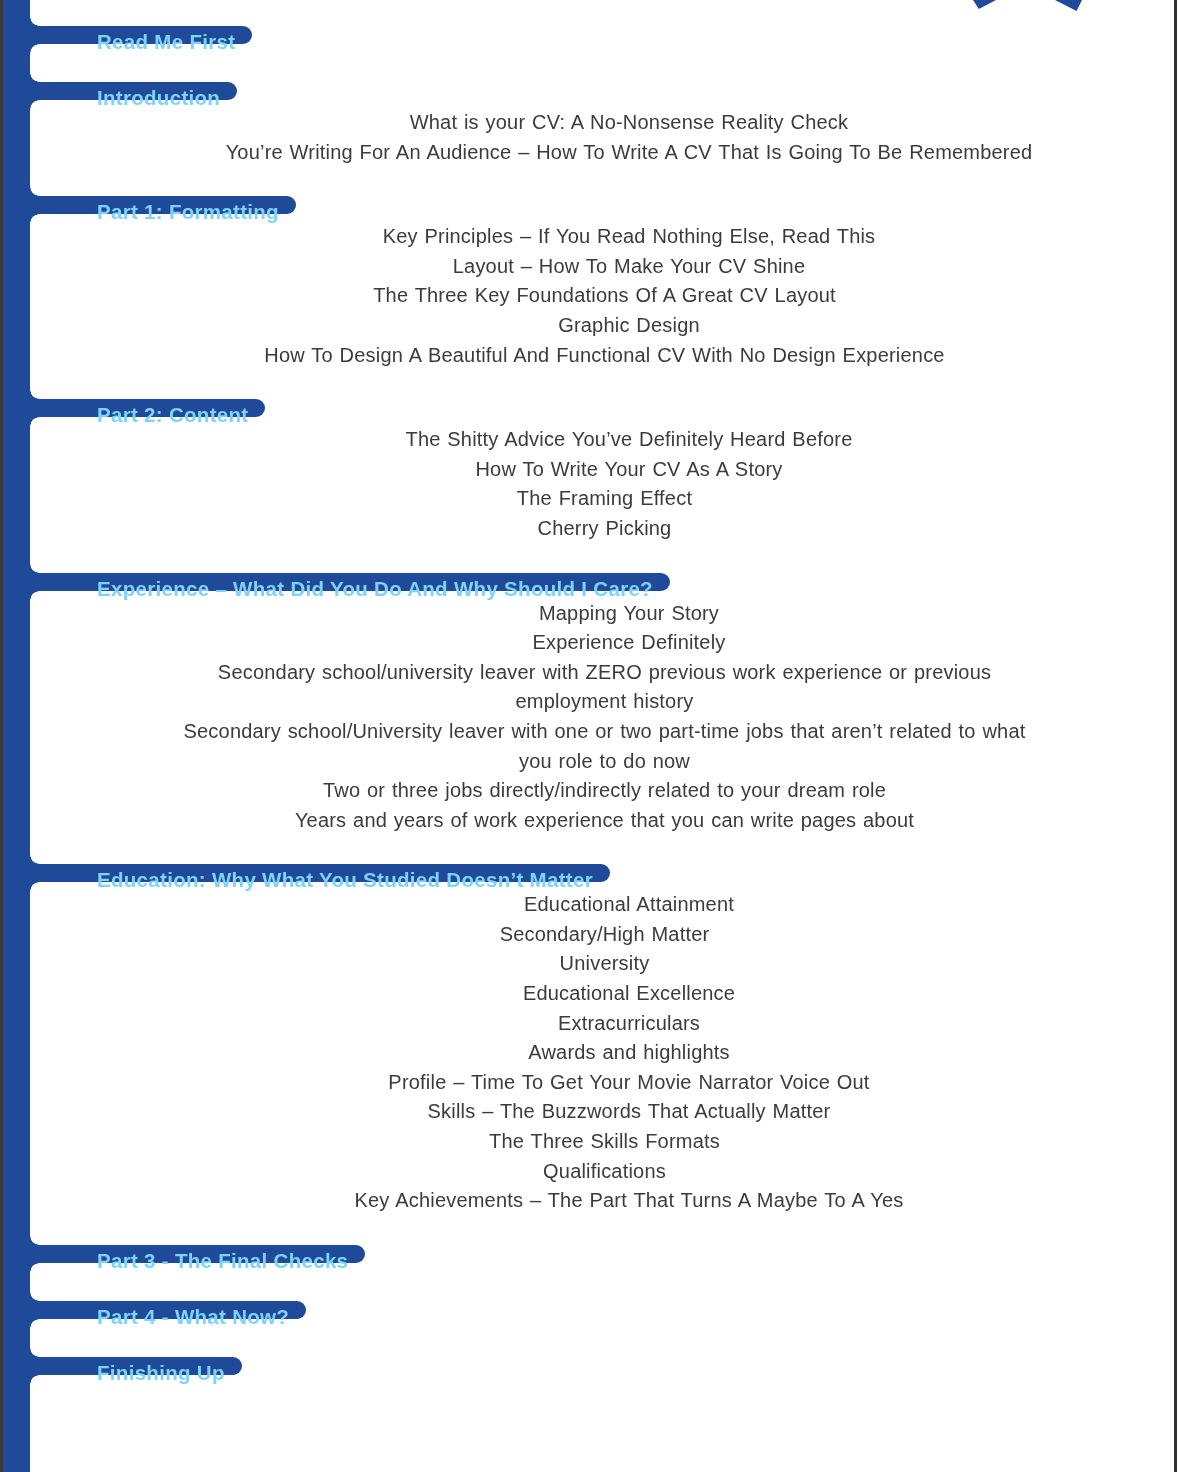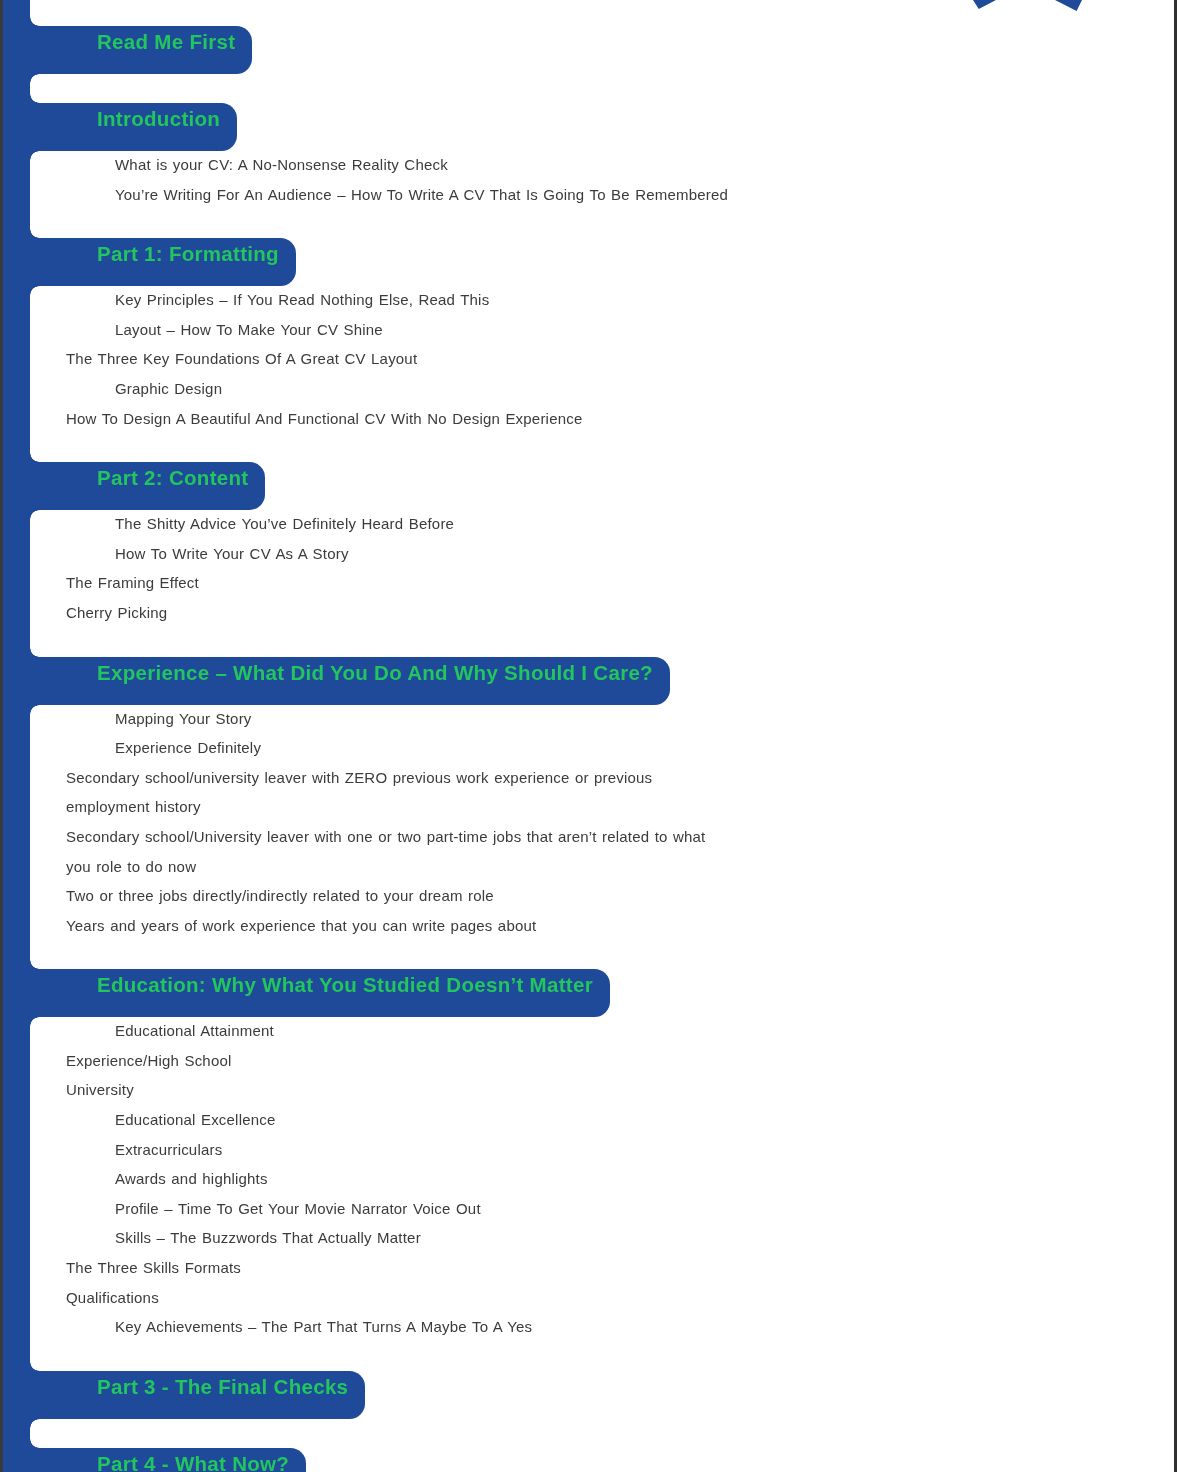--- a/index.html
+++ b/index.html
@@ -43,23 +43,23 @@
   }
   .toc{
     position:absolute;
     left:3px;top:26px;
     width:1140px;
   }
   .section{margin-bottom:29px;}
   .pill{
     position:relative;
     display:inline-block;
-    height:48px;line-height:31px;
+    height:18px;line-height:31px;
     background:var(--accent);
-    color:#22c55e;
+    color:#7dd3fc;
     font-weight:bold;
     font-size:20.5px;
     letter-spacing:0.3px;
     padding:0 17px 0 94px;
     border-radius:0 15.5px 15.5px 0;
     white-space:nowrap;
   }
   
   .pill::before{
     content:"";position:absolute;
@@ -67,25 +67,26 @@
     background:radial-gradient(circle at 100% 0, rgba(0,0,0,0) 8.4px, var(--accent) 8.9px);
   }
   .pill::after{
     content:"";position:absolute;
     left:27px;bottom:-9px;width:9px;height:9px;
     background:radial-gradient(circle at 100% 100%, rgba(0,0,0,0) 8.4px, var(--accent) 8.9px);
   }
   .items{
     list-style:none;
     margin-top:-1px;
-    font-size:15px;
+    font-size:20px;
     line-height:29.6px;
     color:var(--text);
     letter-spacing:0.2px;
     word-spacing:1px;
+    text-align:center;
   }
   .item{cursor:default;}
   .item.lvl1{padding-left:112px;}
   .item.lvl2{padding-left:63px;}
   .line{white-space:nowrap;}
 </style>
 </head>
 <body>
 
 <div class="page">
@@ -155,21 +156,21 @@
           </li>
           <li class="item lvl2">
             <div class="line">Years and years of work experience that you can write pages about</div>
           </li>
         </ul></div>
       <div class="section"><div class="pill"><span>Education: Why What You Studied Doesn’t Matter</span></div><ul class="items">
           <li class="item lvl1">
             <div class="line">Educational Attainment</div>
           </li>
           <li class="item lvl2">
-            <div class="line">Experience/High School</div>
+            <div class="line">Secondary/High Matter</div>
           </li>
           <li class="item lvl2">
             <div class="line">University</div>
           </li>
           <li class="item lvl1">
             <div class="line">Educational Excellence</div>
           </li>
           <li class="item lvl1">
             <div class="line">Extracurriculars</div>
           </li>

